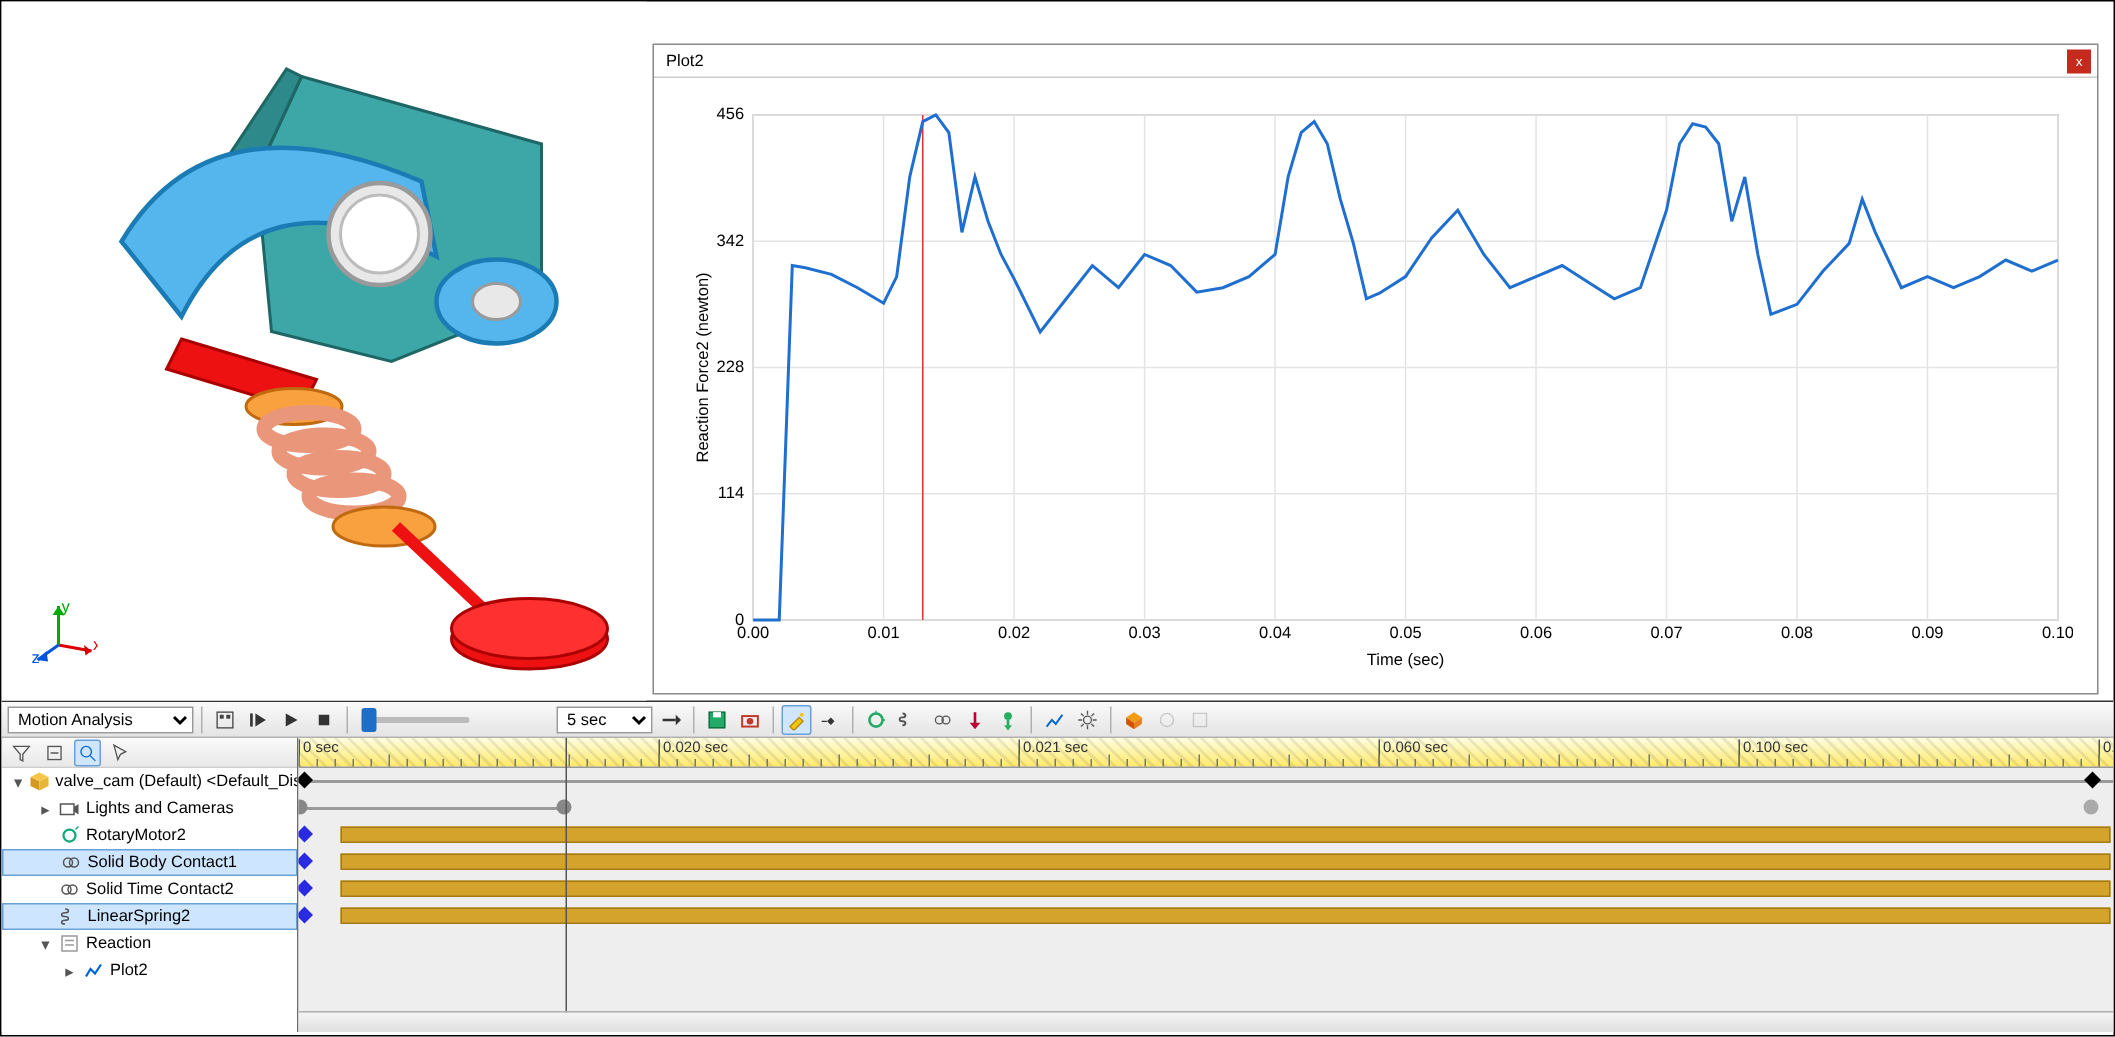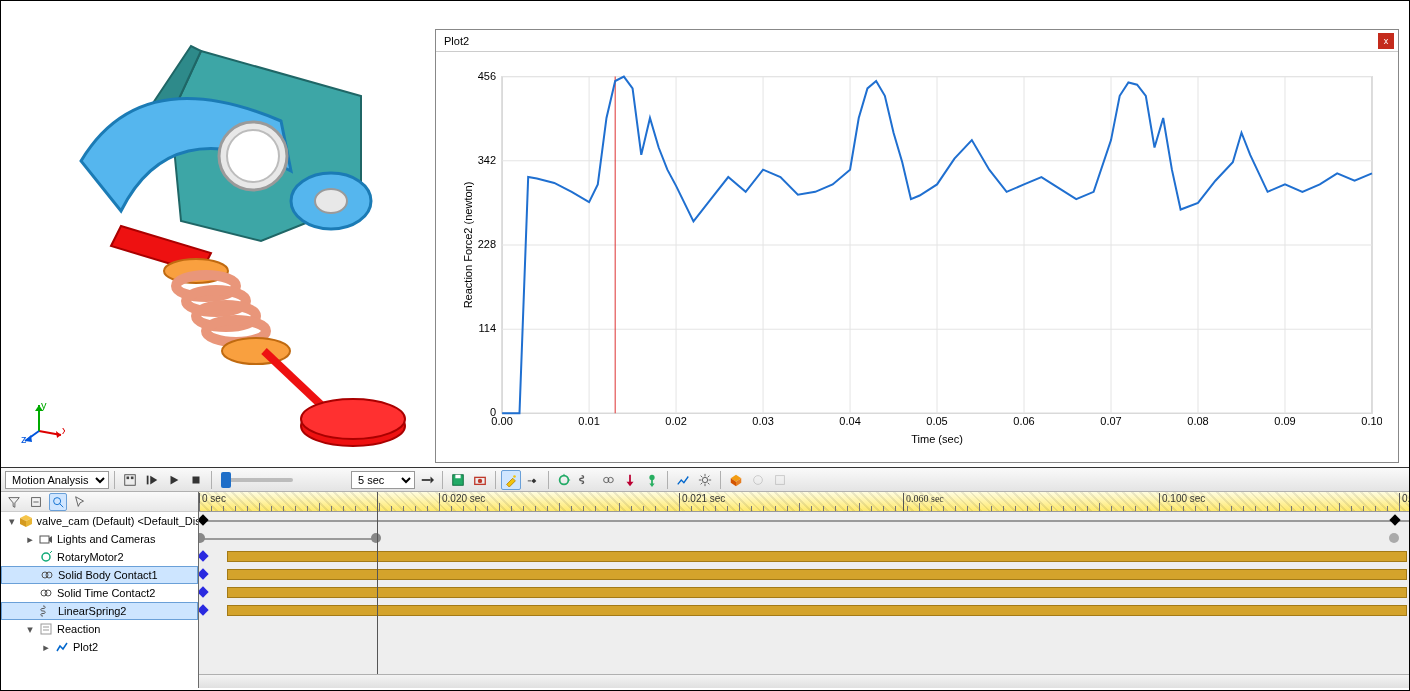--- a/index.html
+++ b/index.html
@@ -151,21 +151,21 @@
           <text x="476" y="376" text-anchor="middle" font-size="10">Time (sec)</text>
           <text transform="translate(12 178) rotate(-90)" text-anchor="middle" font-size="10">Reaction Force2 (newton)</text>
         </svg>
     </div>
   </div>
 </div>
 
 <div class="motion-panel">
 
   <div class="toolbar">
-    <select class="combo" style="width:104px">
+    <select class="combo" style="width:124px">
       <option>Motion Analysis</option>
     </select>
     <div class="sep"></div>
     <div class="tb-btn">
         <svg viewBox="0 0 16 16">
           <rect x="2" y="2" width="12" height="12" fill="none" stroke="#444"></rect>
           <rect x="4" y="4" width="3" height="3" fill="#444"></rect>
           <rect x="9" y="4" width="3" height="3" fill="#444"></rect>
         </svg>
       </div>
@@ -399,21 +399,21 @@
         </div>
     </div>
 
     <div class="timeline-col">
       <div class="time-ruler">
         <div class="ruler-hatch"></div>
         <div id="ruler-labels">
             <span class="time-label" style="left: 0px;">0 sec</span>
             <span class="time-label" style="left: 240px;">0.020 sec</span>
             <span class="time-label" style="left: 480px;">0.021 sec</span>
-            <span class="time-label" style="left: 704px; font-family: Liberation Serif, serif;">0.060 sec</span>
+            <span class="time-label" style="left: 720px;">0.060 sec</span>
             <span class="time-label" style="left: 960px;">0.100 sec</span>
             <span class="time-label" style="left: 1200px;">0.10</span>
             <div class="tick" style="left: 0px; height: 8px;"></div>
             <div class="tick" style="left: 12px;"></div>
             <div class="tick" style="left: 24px;"></div>
             <div class="tick" style="left: 36px;"></div>
             <div class="tick" style="left: 48px;"></div>
             <div class="tick" style="left: 60px; height: 8px;"></div>
             <div class="tick" style="left: 72px;"></div>
             <div class="tick" style="left: 84px;"></div>

